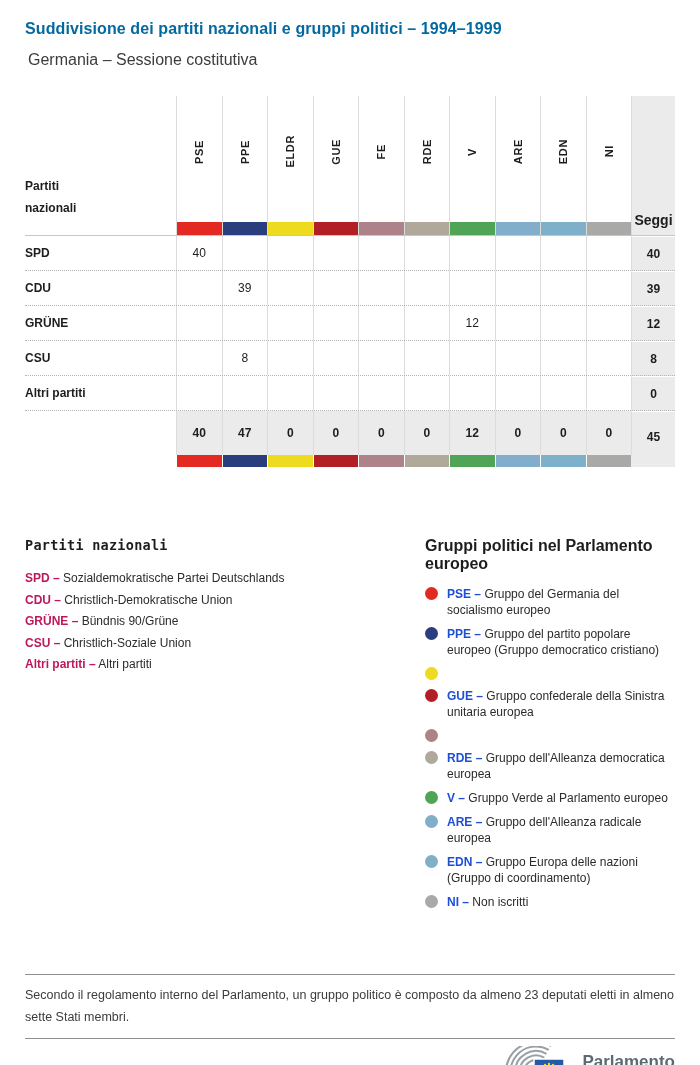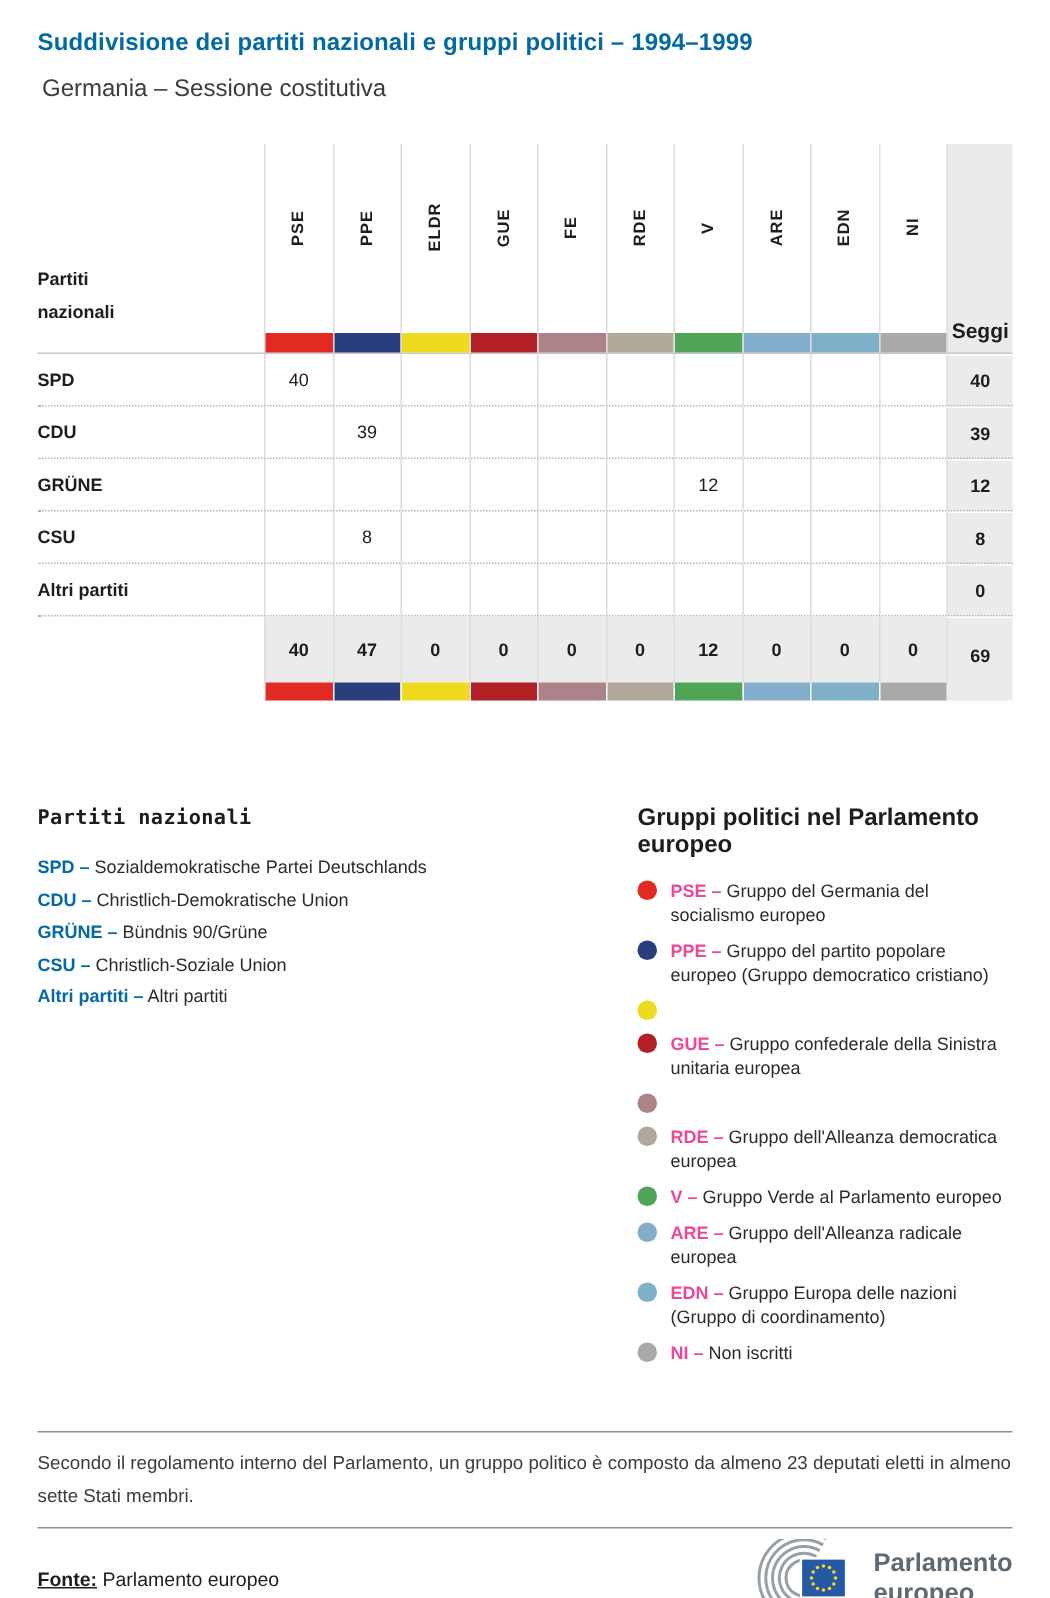--- a/index.html
+++ b/index.html
@@ -61,31 +61,31 @@
   .barrow .spacer { width: 44px; }
 
   
   .legends { display: flex; margin-top: 70px; width: 650px; }
   .leg-left { width: 400px; }
   .leg-left h3 {
     font-family: "DejaVu Sans Mono", monospace;
     font-size: 13.5px; font-weight: 700; color: #1d1d1b; margin-bottom: 15px; letter-spacing: .02em;
   }
   .leg-left .litem { font-size: 12px; line-height: 21.5px; color: #2b2b2a; }
-  .leg-left .litem b { color: #0369a1; }
+  .leg-left .litem b { color: #be185d; }
 
   .leg-right { flex: 1; }
   .leg-right h3 { font-size: 16px; font-weight: 700; margin-bottom: 13px; }
   .gitem { display: flex; margin-bottom: 8px; }
   .dot { width: 13px; height: 13px; border-radius: 50%; flex: none; margin-top: 1px; }
   .gtext { margin-left: 9px; font-size: 12px; line-height: 16px; color: #2b2b2a; width: 224px; }
-  .gtext b { color: #ec4899; }
+  .gtext b { color: #1d4ed8; }
 
   
-  .footnote-block { margin-top: 36px; border-top: 1px solid #8f8f8f; border-bottom: 1px solid #8f8f8f; padding: 9px 0 10px 0; }
+  .footnote-block { margin-top: 56px; border-top: 1px solid #8f8f8f; border-bottom: 1px solid #8f8f8f; padding: 9px 0 10px 0; }
   .footnote { font-size: 12.5px; line-height: 22px; color: #3c3c3b; }
   .bottomrow { display: flex; align-items: center; justify-content: space-between; margin-top: 4px; height: 58px; }
   .fonte { font-size: 13px; color: #1d1d1b; }
   .fonte b { font-weight: 700; text-decoration: underline; }
   .eplogo { display: flex; align-items: center; }
   .eplogo svg { display: block; }
   .logotext { margin-left: 10px; font-size: 17px; line-height: 20px; font-weight: 700; color: #5d6973; }
 </style>
 </head>
 <body>
@@ -227,21 +227,21 @@
       <div class="vcell">40</div>
       <div class="vcell">47</div>
       <div class="vcell">0</div>
       <div class="vcell">0</div>
       <div class="vcell">0</div>
       <div class="vcell">0</div>
       <div class="vcell">12</div>
       <div class="vcell">0</div>
       <div class="vcell">0</div>
       <div class="vcell">0</div>
-      <div class="scell">69</div>
+      <div class="scell">45</div>
     </div>
 
     <div class="barrow">
       <div class="row-label"></div>
       <span class="bbar" style="background-color: rgb(226, 42, 35);"></span>
       <span class="bbar" style="background-color: rgb(42, 62, 126);"></span>
       <span class="bbar" style="background-color: rgb(238, 218, 30);"></span>
       <span class="bbar" style="background-color: rgb(178, 32, 37);"></span>
       <span class="bbar" style="background-color: rgb(174, 130, 137);"></span>
       <span class="bbar" style="background-color: rgb(176, 168, 154);"></span>

